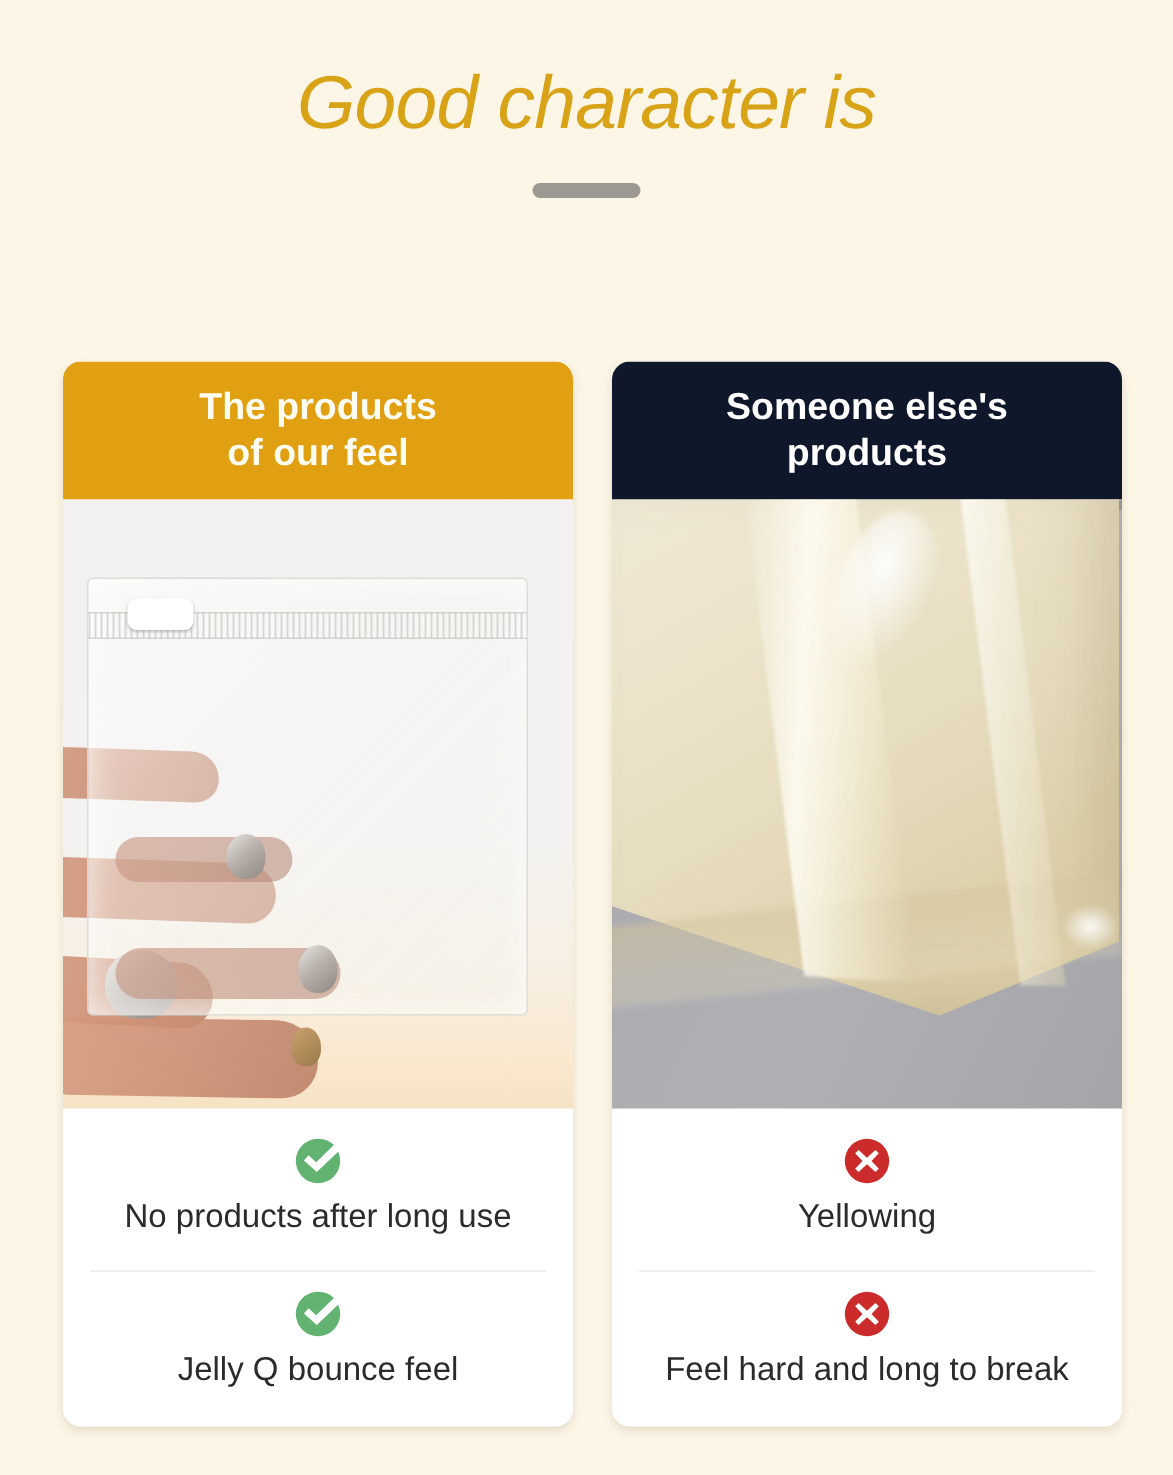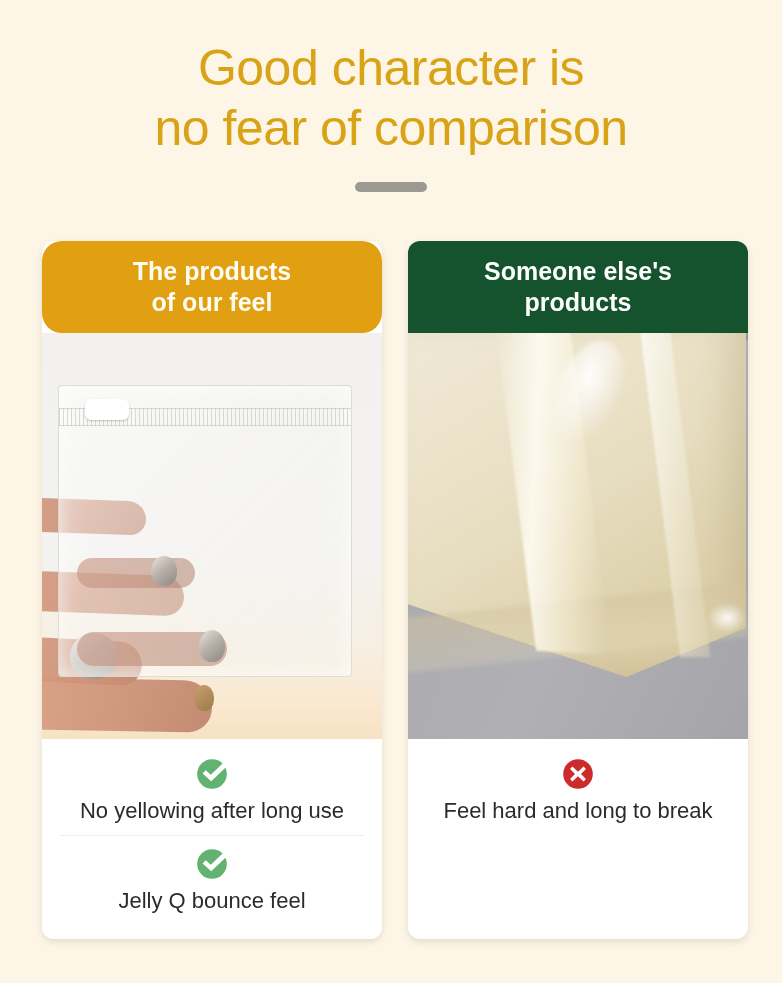--- a/index.html
+++ b/index.html
@@ -18,20 +18,21 @@
 
   
   .headline {
     text-align: center;
     color: #d9a318;
     font-size: 50px;
     line-height: 60px;
     font-weight: 400;
     letter-spacing: -0.5px;
     padding-top: 38px;
+    font-style: italic;
   }
   .headline .line { display: block; white-space: nowrap; }
 
   .divider-pill {
     width: 72px;
     height: 10px;
     border-radius: 6px;
     background: #9c9892;
     margin: 24px auto 0 auto;
   }
@@ -59,22 +60,22 @@
     height: 92px;
     display: flex;
     align-items: center;
     justify-content: center;
     text-align: center;
     color: #fffdf2;
     font-size: 25px;
     font-weight: bold;
     line-height: 31px;
   }
-  .card-header.ours  { background: #e0a011; border-radius: 20px; }
-  .card-header.theirs{ background: #14532d; color: #ffffff; }
+  .card-header.ours  { background: #e0a011; }
+  .card-header.theirs{ background: #0f172a; color: #ffffff; }
   .card-header .line { display: block; }
 
   
   .photo {
     height: 406px;
     position: relative;
     overflow: hidden;
   }
 
   
@@ -214,41 +215,40 @@
     background: linear-gradient(to right, #2e2e2e 0%, #4a4a48 38%, #8d8d8a 100%);
     opacity: 0.75;
   }
 
   
   .features { background: #ffffff; padding: 6px 0 14px 0; }
   .feature-row {
     padding: 12px 0 10px 0;
     text-align: center;
   }
-  .feature-row + .feature-row { position: relative; }
+  .feature-row + .feature-row { position: relative; margin-top: 12px; }
   .feature-row + .feature-row::before {
     content: "";
     position: absolute;
     left: 18px; right: 18px; top: 0;
     height: 1px;
     background: #ececec;
   }
   .status-icon { display: block; margin: 0 auto 6px auto; }
   .feature-text {
     font-size: 22px;
     color: #2b2b2b;
     line-height: 28px;
   }
 </style>
 </head>
 <body>
 
 <div class="headline">
   <span class="line">Good character is</span>
-  <span class="line">no fear of comparison</span>
 </div>
 <div class="divider-pill"></div>
 
 <div class="cards">
 
   <div class="card">
 
     <div class="card-header ours">
       <div>
         <span class="line">The products</span>
@@ -271,21 +271,21 @@
         <div class="pouch-zip"></div>
         <div class="pouch-slider"></div>
       </div>
     </div>
 
     <div class="features">
       <div class="feature-row">
         <svg class="status-icon" width="34" height="34" viewBox="0 0 34 34">
           <path d="M17 2.2a14.8 14.8 0 1 0 0 29.6 14.8 14.8 0 0 0 14.8-14.8c0-2.2-.5-4.3-1.4-6.2L16.2 24.3 7.6 16.6l3.1-3.4 5.1 4.6L27.6 6.4A14.76 14.76 0 0 0 17 2.2z" fill="#62b272"></path>
         </svg>
-        <div class="feature-text">No yellowing after long use</div>
+        <div class="feature-text">No products after long use</div>
       </div>
       <div class="feature-row">
         <svg class="status-icon" width="34" height="34" viewBox="0 0 34 34">
           <path d="M17 2.2a14.8 14.8 0 1 0 0 29.6 14.8 14.8 0 0 0 14.8-14.8c0-2.2-.5-4.3-1.4-6.2L16.2 24.3 7.6 16.6l3.1-3.4 5.1 4.6L27.6 6.4A14.76 14.76 0 0 0 17 2.2z" fill="#62b272"></path>
         </svg>
         <div class="feature-text">Jelly Q bounce feel</div>
       </div>
     </div>
   </div>
 
@@ -307,18 +307,25 @@
       <div class="bag-gloss"></div>
       <div class="bag-gloss2"></div>
     </div>
 
     <div class="features">
       <div class="feature-row">
         <svg class="status-icon" width="34" height="34" viewBox="0 0 34 34">
           <circle cx="17" cy="17" r="14.8" fill="#cc2b2b"></circle>
           <path d="M11.4 9.6l-2.3 2.3 4.9 5.1-4.9 5.1 2.3 2.3 5.6-5.2 5.6 5.2 2.3-2.3-4.9-5.1 4.9-5.1-2.3-2.3-5.6 5.2z" fill="#ffffff"></path>
         </svg>
+        <div class="feature-text">Yellowing</div>
+      </div>
+      <div class="feature-row">
+        <svg class="status-icon" width="34" height="34" viewBox="0 0 34 34">
+          <circle cx="17" cy="17" r="14.8" fill="#cc2b2b"></circle>
+          <path d="M11.4 9.6l-2.3 2.3 4.9 5.1-4.9 5.1 2.3 2.3 5.6-5.2 5.6 5.2 2.3-2.3-4.9-5.1 4.9-5.1-2.3-2.3-5.6 5.2z" fill="#ffffff"></path>
+        </svg>
         <div class="feature-text">Feel hard and long to break</div>
       </div>
     </div>
   </div>
 
 </div>
 
 </body></html>

